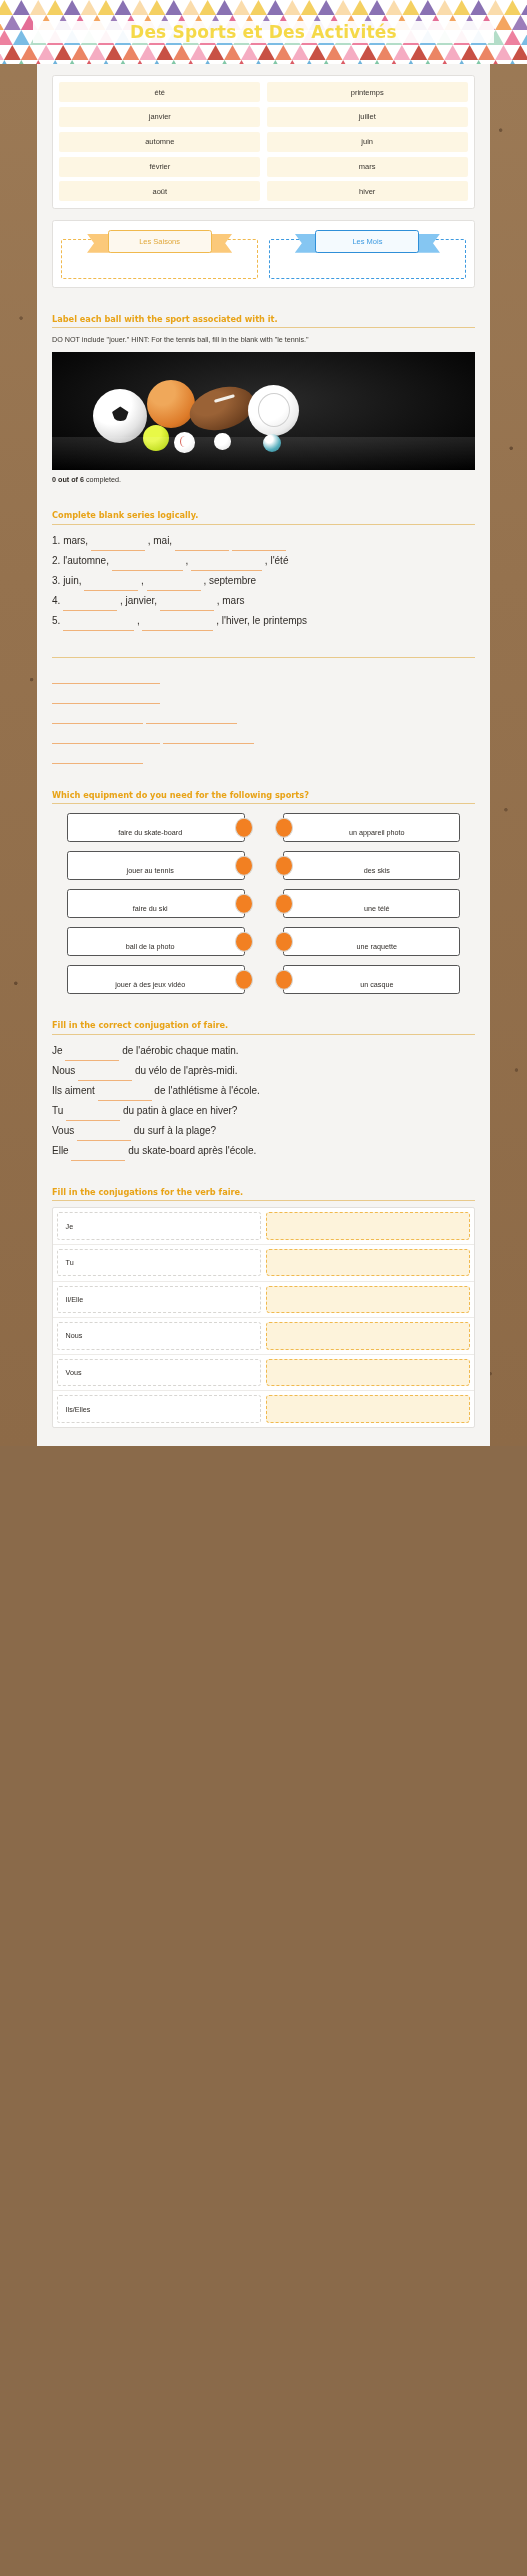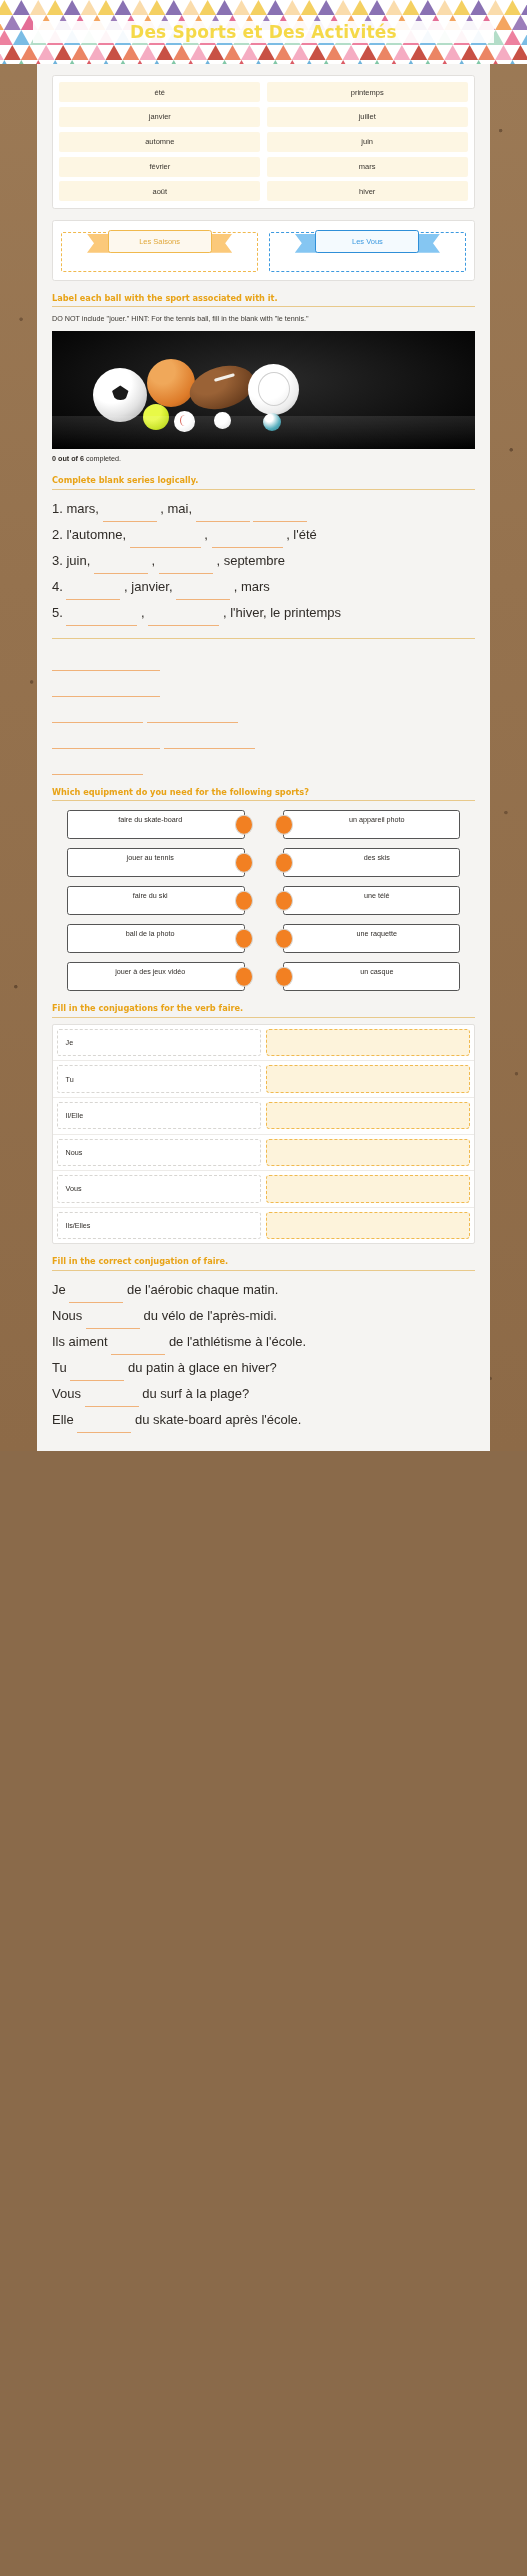--- a/index.html
+++ b/index.html
@@ -107,21 +107,21 @@
   .dropwrap {
     margin-top: 11px;
     border: 0.7px solid #e2e0dd;
     border-radius: 2.7px;
     background: #fff;
     padding: 9px 8.2px 8.2px;
     display: grid;
     grid-template-columns: 1fr 1fr;
     gap: 11px;
   }
-  .dropzone { position: relative; padding-top: 2px; }
+  .dropzone { position: relative; padding-top: 9px; }
   .dz-box {
     border: 1.4px dashed #f0b94e;
     border-radius: 2.1px;
     height: 40px;
     background: #fff;
   }
   .dz-box.blue { border-color: #3d9ae0; }
   .ribbon {
     position: absolute;
     top: 0; left: 50%;
@@ -151,21 +151,21 @@
     font-size: 7.5px;
     color: #e0a83c;
   }
   .ribbon.blue .rb-plate {
     border-color: #2f8fd8;
     background: #f4fafe;
     color: #3d9ae0;
   }
 
   
-  .section { margin-top: 12px; }
+  .section { margin-top: 26px; }
   .sec-title {
     font-family: "DejaVu Sans", sans-serif;
     font-weight: bold;
     font-size: 8.2px;
     color: #e8a317;
     padding-bottom: 3.4px;
   }
   .sec-rule { border-bottom: 0.7px solid #e8c98b; margin-bottom: 6.2px; }
   .sec-sub { font-size: 7.2px; color: #3a3630; line-height: 1.55; margin-bottom: 6.9px; }
 
@@ -180,21 +180,21 @@
   .ball { position: absolute; border-radius: 50%; }
   .shine { position: absolute; border-radius: 50%; background: rgba(255,255,255,.35); filter: blur(2.1px); }
   .reflect {
     position: absolute; left: 0; right: 0; bottom: 0; height: 33px;
     background: linear-gradient(180deg, rgba(255,255,255,.10), rgba(0,0,0,0));
   }
   .status { font-size: 7.2px; color: #2f2b27; margin-top: 4.8px; }
   .status b { font-weight: bold; }
 
   
-  .q { font-size: 13px; color: #2f2b27; line-height: 2.0; }
+  .q { font-size: 10px; color: #2f2b27; line-height: 2.0; }
   .blank {
     display: inline-block;
     border-bottom: 0.7px solid #f0b27a;
     vertical-align: bottom;
     height: 9px;
   }
   .b-md { width: 54px; }
   .b-lg { width: 71px; }
   .b-xl { width: 91px; }
   .b-xxl { width: 108px; }
@@ -206,21 +206,21 @@
     gap: 9px 38px;
     padding: 2.7px 15px 0;
   }
   .mcard {
     position: relative;
     border: 0.7px solid #555;
     border-radius: 2.7px;
     background: #fff;
     min-height: 29px;
     display: flex;
-    align-items: flex-start;
+    align-items: flex-end;
     justify-content: center;
     padding: 3.4px 18px 3.4px 6.9px;
     font-size: 7.2px;
     color: #2f2b27;
     text-align: center;
     line-height: 1.35;
   }
   .mcard.right { padding: 3.4px 6.9px 3.4px 18px; }
   .dot {
     position: absolute;
@@ -471,21 +471,21 @@
           <div class="rb-tailL"></div>
           <div class="rb-tailR"></div>
           <div class="rb-plate">Les Saisons</div>
         </div>
         <div class="dz-box"></div>
       </div>
       <div class="dropzone">
         <div class="ribbon blue">
           <div class="rb-tailL"></div>
           <div class="rb-tailR"></div>
-          <div class="rb-plate">Les Vous</div>
+          <div class="rb-plate">Les Mois</div>
         </div>
         <div class="dz-box blue"></div>
       </div>
     </div>
 
     <div class="section">
       <div class="sec-title">Label each ball with the sport associated with it.</div>
       <div class="sec-rule"></div>
       <div class="sec-sub">DO NOT include "jouer." HINT: For the tennis ball, fill in the blank with "le tennis."</div>
       <div class="photo">
@@ -573,58 +573,58 @@
             <div class="dot"></div>
           </div>
           <div class="mcard right">
             <div class="dot"></div>
             <span>un casque</span>
           </div>
         </div>
     </div>
 
     <div class="section">
-      <div class="sec-title"><span>Fill in the conjugations for the verb </span><span>faire.</span></div>
-      <div class="sec-rule"></div>
-      <div class="conj" id="conj-table">
-          <div class="conj-row">
-            <div class="conj-pron">Je</div>
-            <div class="conj-ans"></div>
-          </div>
-          <div class="conj-row">
-            <div class="conj-pron">Tu</div>
-            <div class="conj-ans"></div>
-          </div>
-          <div class="conj-row">
-            <div class="conj-pron">Il/Elle</div>
-            <div class="conj-ans"></div>
-          </div>
-          <div class="conj-row">
-            <div class="conj-pron">Nous</div>
-            <div class="conj-ans"></div>
-          </div>
-          <div class="conj-row">
-            <div class="conj-pron">Vous</div>
-            <div class="conj-ans"></div>
-          </div>
-          <div class="conj-row">
-            <div class="conj-pron">Ils/Elles</div>
-            <div class="conj-ans"></div>
-          </div>
-        </div>
-    </div>
-
-    <div class="section">
       <div class="sec-title"><span>Fill in the correct conjugation of </span><span>faire.</span></div>
       <div class="sec-rule"></div>
       <div id="fill-list">
           <div class="q"><span>Je</span> <span class="blank b-md"></span> <span>de l'aérobic chaque matin.</span></div>
           <div class="q"><span>Nous</span> <span class="blank b-md"></span> <span>du vélo de l'après-midi.</span></div>
           <div class="q"><span>Ils aiment</span> <span class="blank b-md"></span> <span>de l'athlétisme à l'école.</span></div>
           <div class="q"><span>Tu</span> <span class="blank b-md"></span> <span>du patin à glace en hiver?</span></div>
           <div class="q"><span>Vous</span> <span class="blank b-md"></span> <span>du surf à la plage?</span></div>
           <div class="q"><span>Elle</span> <span class="blank b-md"></span> <span>du skate-board après l'école.</span></div>
         </div>
     </div>
 
+    <div class="section">
+      <div class="sec-title"><span>Fill in the conjugations for the verb </span><span>faire.</span></div>
+      <div class="sec-rule"></div>
+      <div class="conj" id="conj-table">
+          <div class="conj-row">
+            <div class="conj-pron">Je</div>
+            <div class="conj-ans"></div>
+          </div>
+          <div class="conj-row">
+            <div class="conj-pron">Tu</div>
+            <div class="conj-ans"></div>
+          </div>
+          <div class="conj-row">
+            <div class="conj-pron">Il/Elle</div>
+            <div class="conj-ans"></div>
+          </div>
+          <div class="conj-row">
+            <div class="conj-pron">Nous</div>
+            <div class="conj-ans"></div>
+          </div>
+          <div class="conj-row">
+            <div class="conj-pron">Vous</div>
+            <div class="conj-ans"></div>
+          </div>
+          <div class="conj-row">
+            <div class="conj-pron">Ils/Elles</div>
+            <div class="conj-ans"></div>
+          </div>
+        </div>
+    </div>
+
   </div>
 </div>
 
 
 </body></html>

